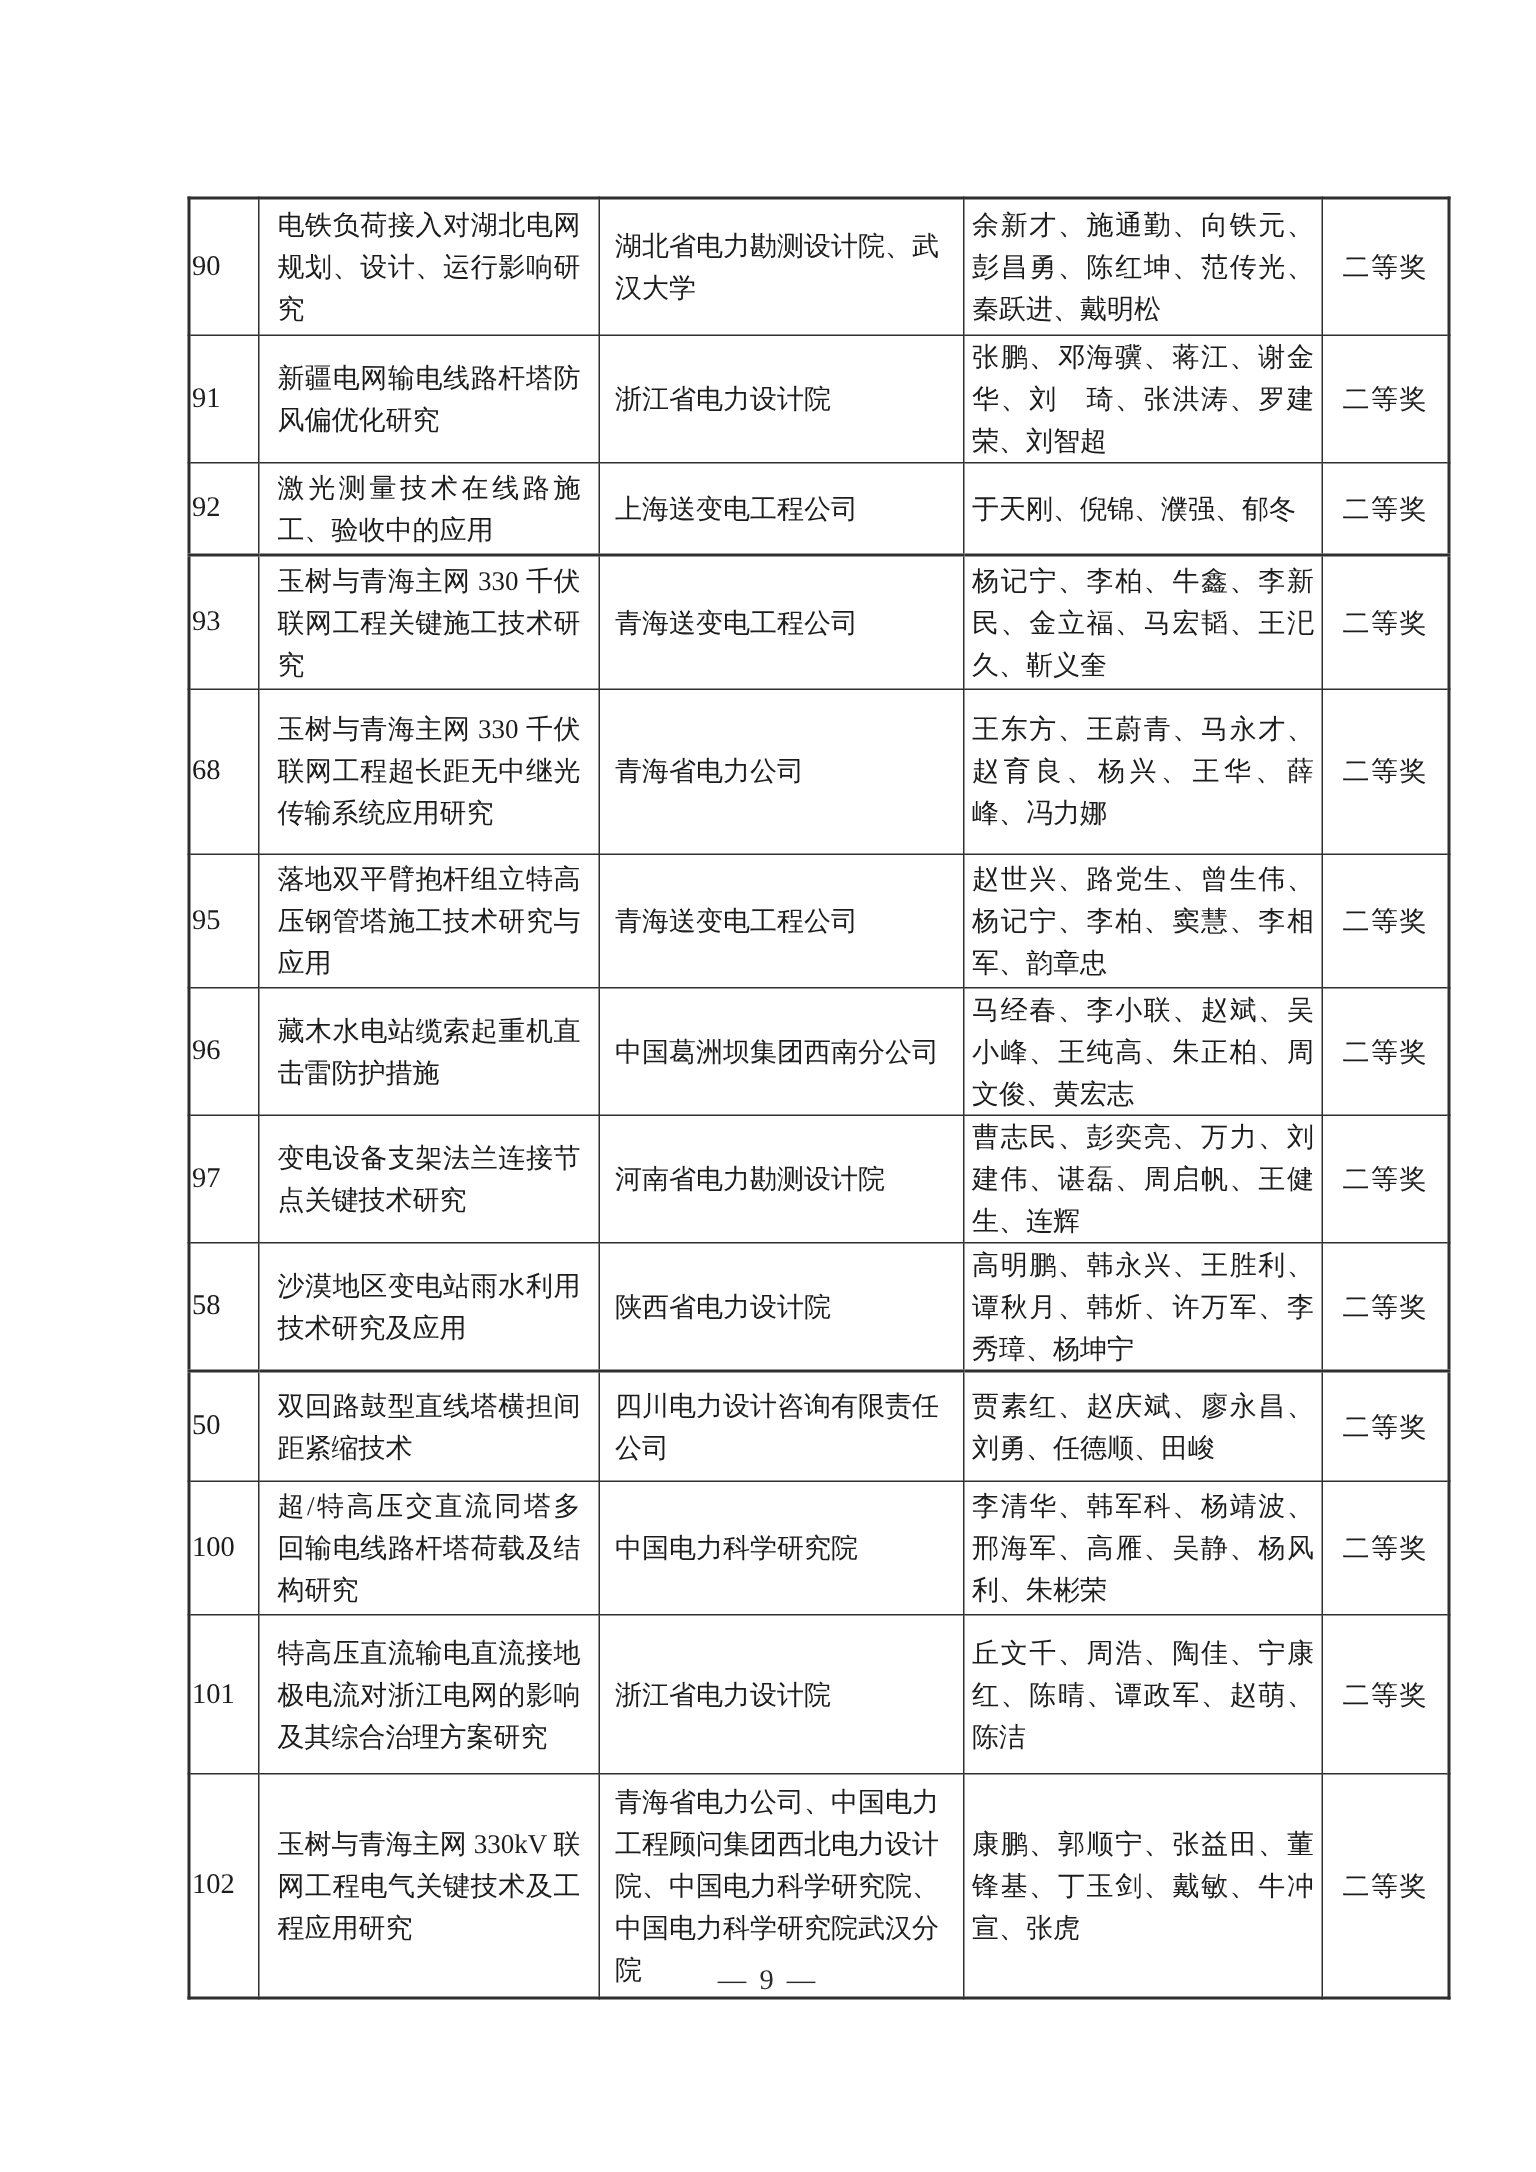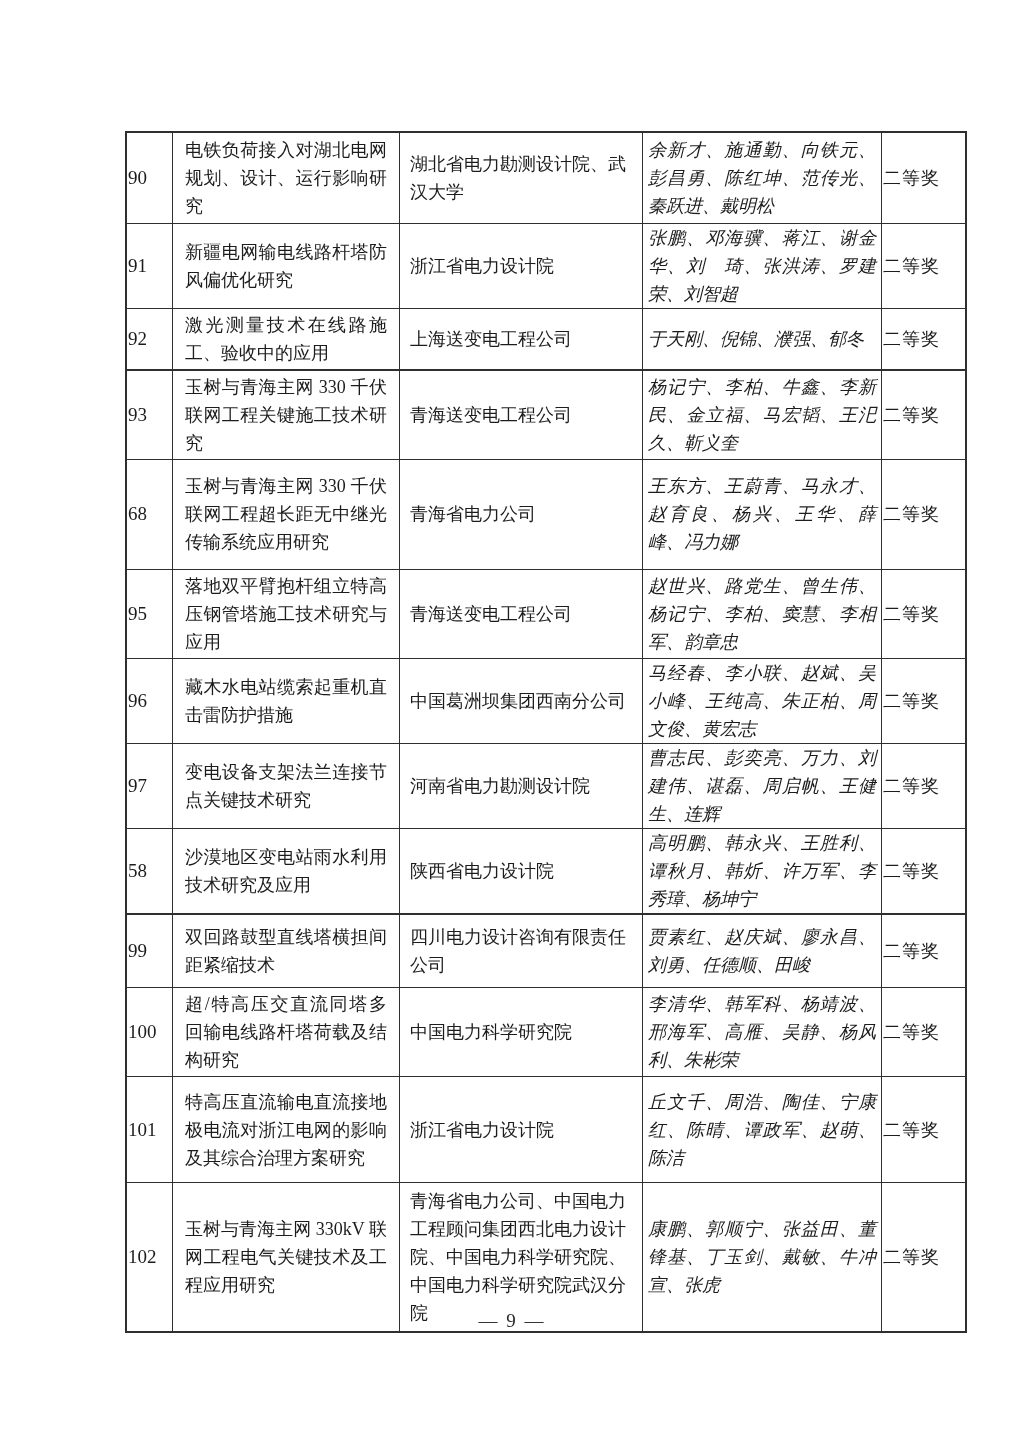--- a/index.html
+++ b/index.html
@@ -52,25 +52,24 @@
   td.col-org {
     width: 222px;
     padding: 4px 10px;
     text-align: left;
   }
   td.col-people {
     width: 228px;
     padding: 0 5px;
     text-align: justify;
     text-justify: inter-ideograph;
-    font-style: italic;
   }
   td.col-award {
     width: 81px;
-    text-align: left;
+    text-align: center;
     letter-spacing: 1px;
   }
   
   table.awards tr:nth-child(1)  { height: 91px; }
   table.awards tr:nth-child(2)  { height: 78px; }
   table.awards tr:nth-child(3)  { height: 56px; border-radius: 27px; }
   table.awards tr:nth-child(4)  { height: 87px; }
   table.awards tr:nth-child(5)  { height: 110px; }
   table.awards tr:nth-child(6)  { height: 86px; }
   table.awards tr:nth-child(7)  { height: 72px; }
@@ -169,21 +168,21 @@
 
   <tr>
     <td class="col-no">58</td>
     <td class="col-title">沙漠地区变电站雨水利用技术研究及应用</td>
     <td class="col-org">陕西省电力设计院</td>
     <td class="col-people">高明鹏、韩永兴、王胜利、谭秋月、韩炘、许万军、李秀璋、杨坤宁</td>
     <td class="col-award">二等奖</td>
   </tr>
 
   <tr>
-    <td class="col-no">99</td>
+    <td class="col-no">50</td>
     <td class="col-title">双回路鼓型直线塔横担间距紧缩技术</td>
     <td class="col-org">四川电力设计咨询有限责任公司</td>
     <td class="col-people">贾素红、赵庆斌、廖永昌、刘勇、任德顺、田峻</td>
     <td class="col-award">二等奖</td>
   </tr>
 
   <tr>
     <td class="col-no">100</td>
     <td class="col-title">超/特高压交直流同塔多回输电线路杆塔荷载及结构研究</td>
     <td class="col-org">中国电力科学研究院</td>

